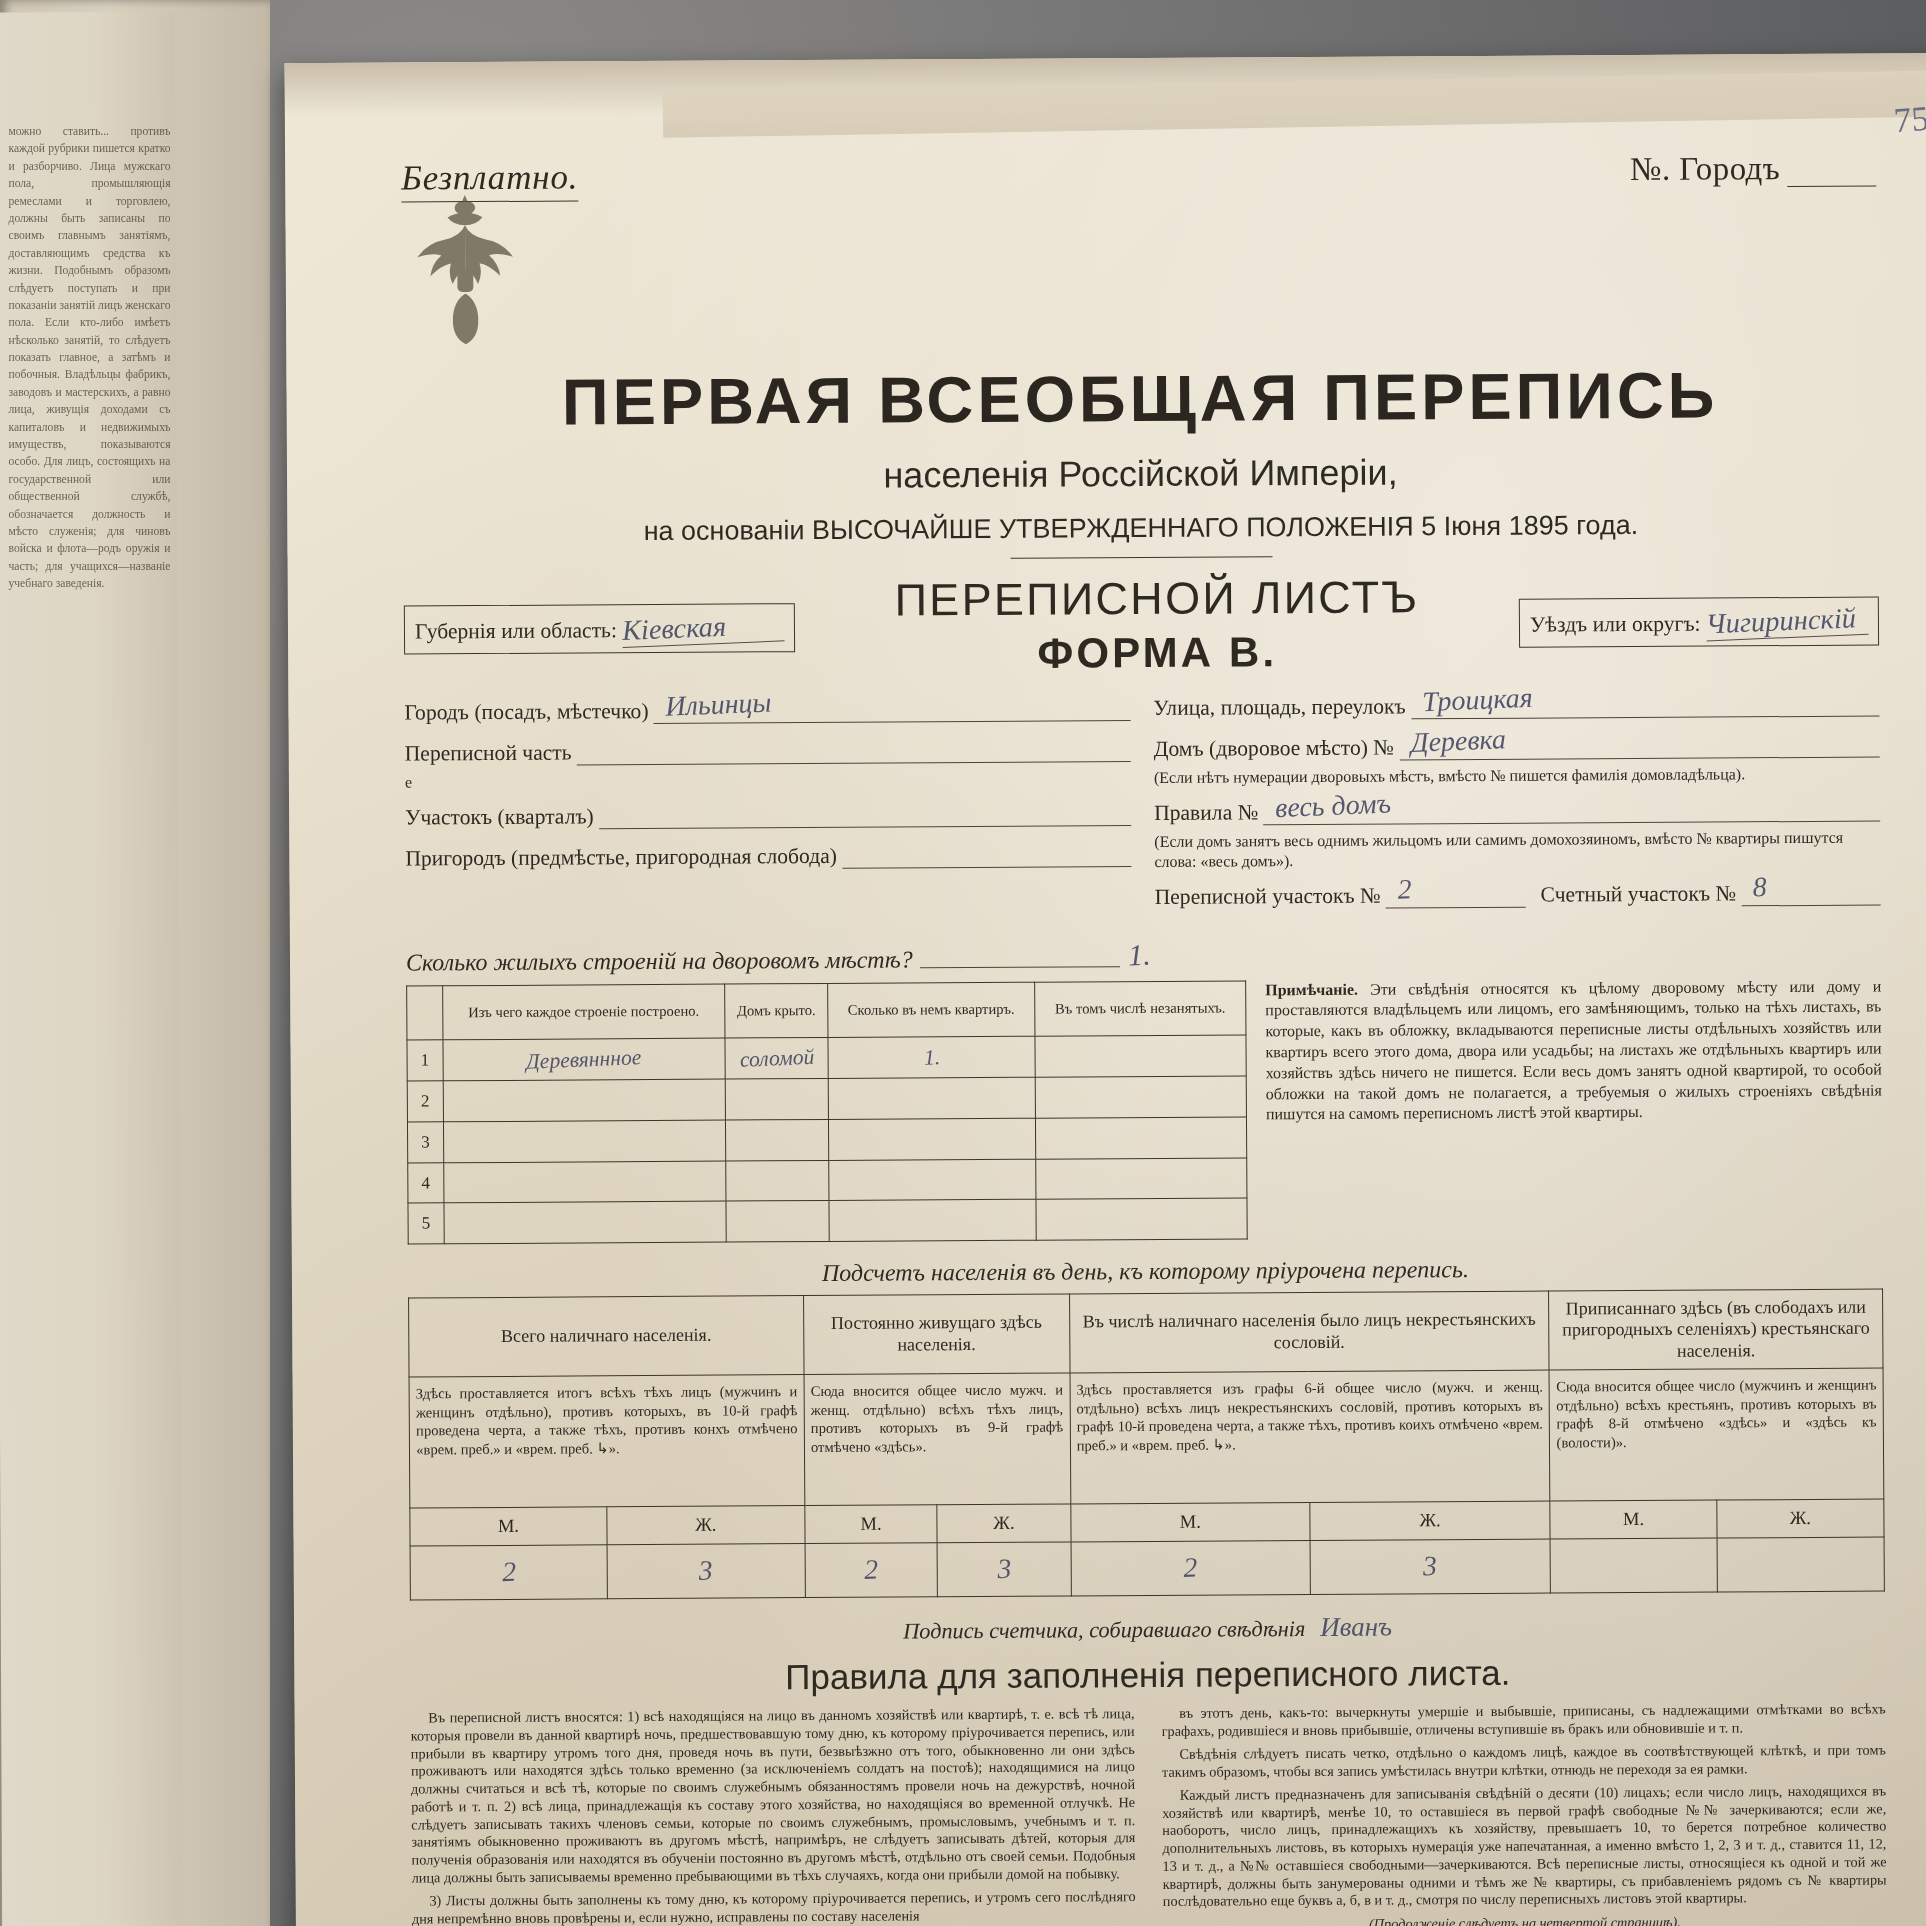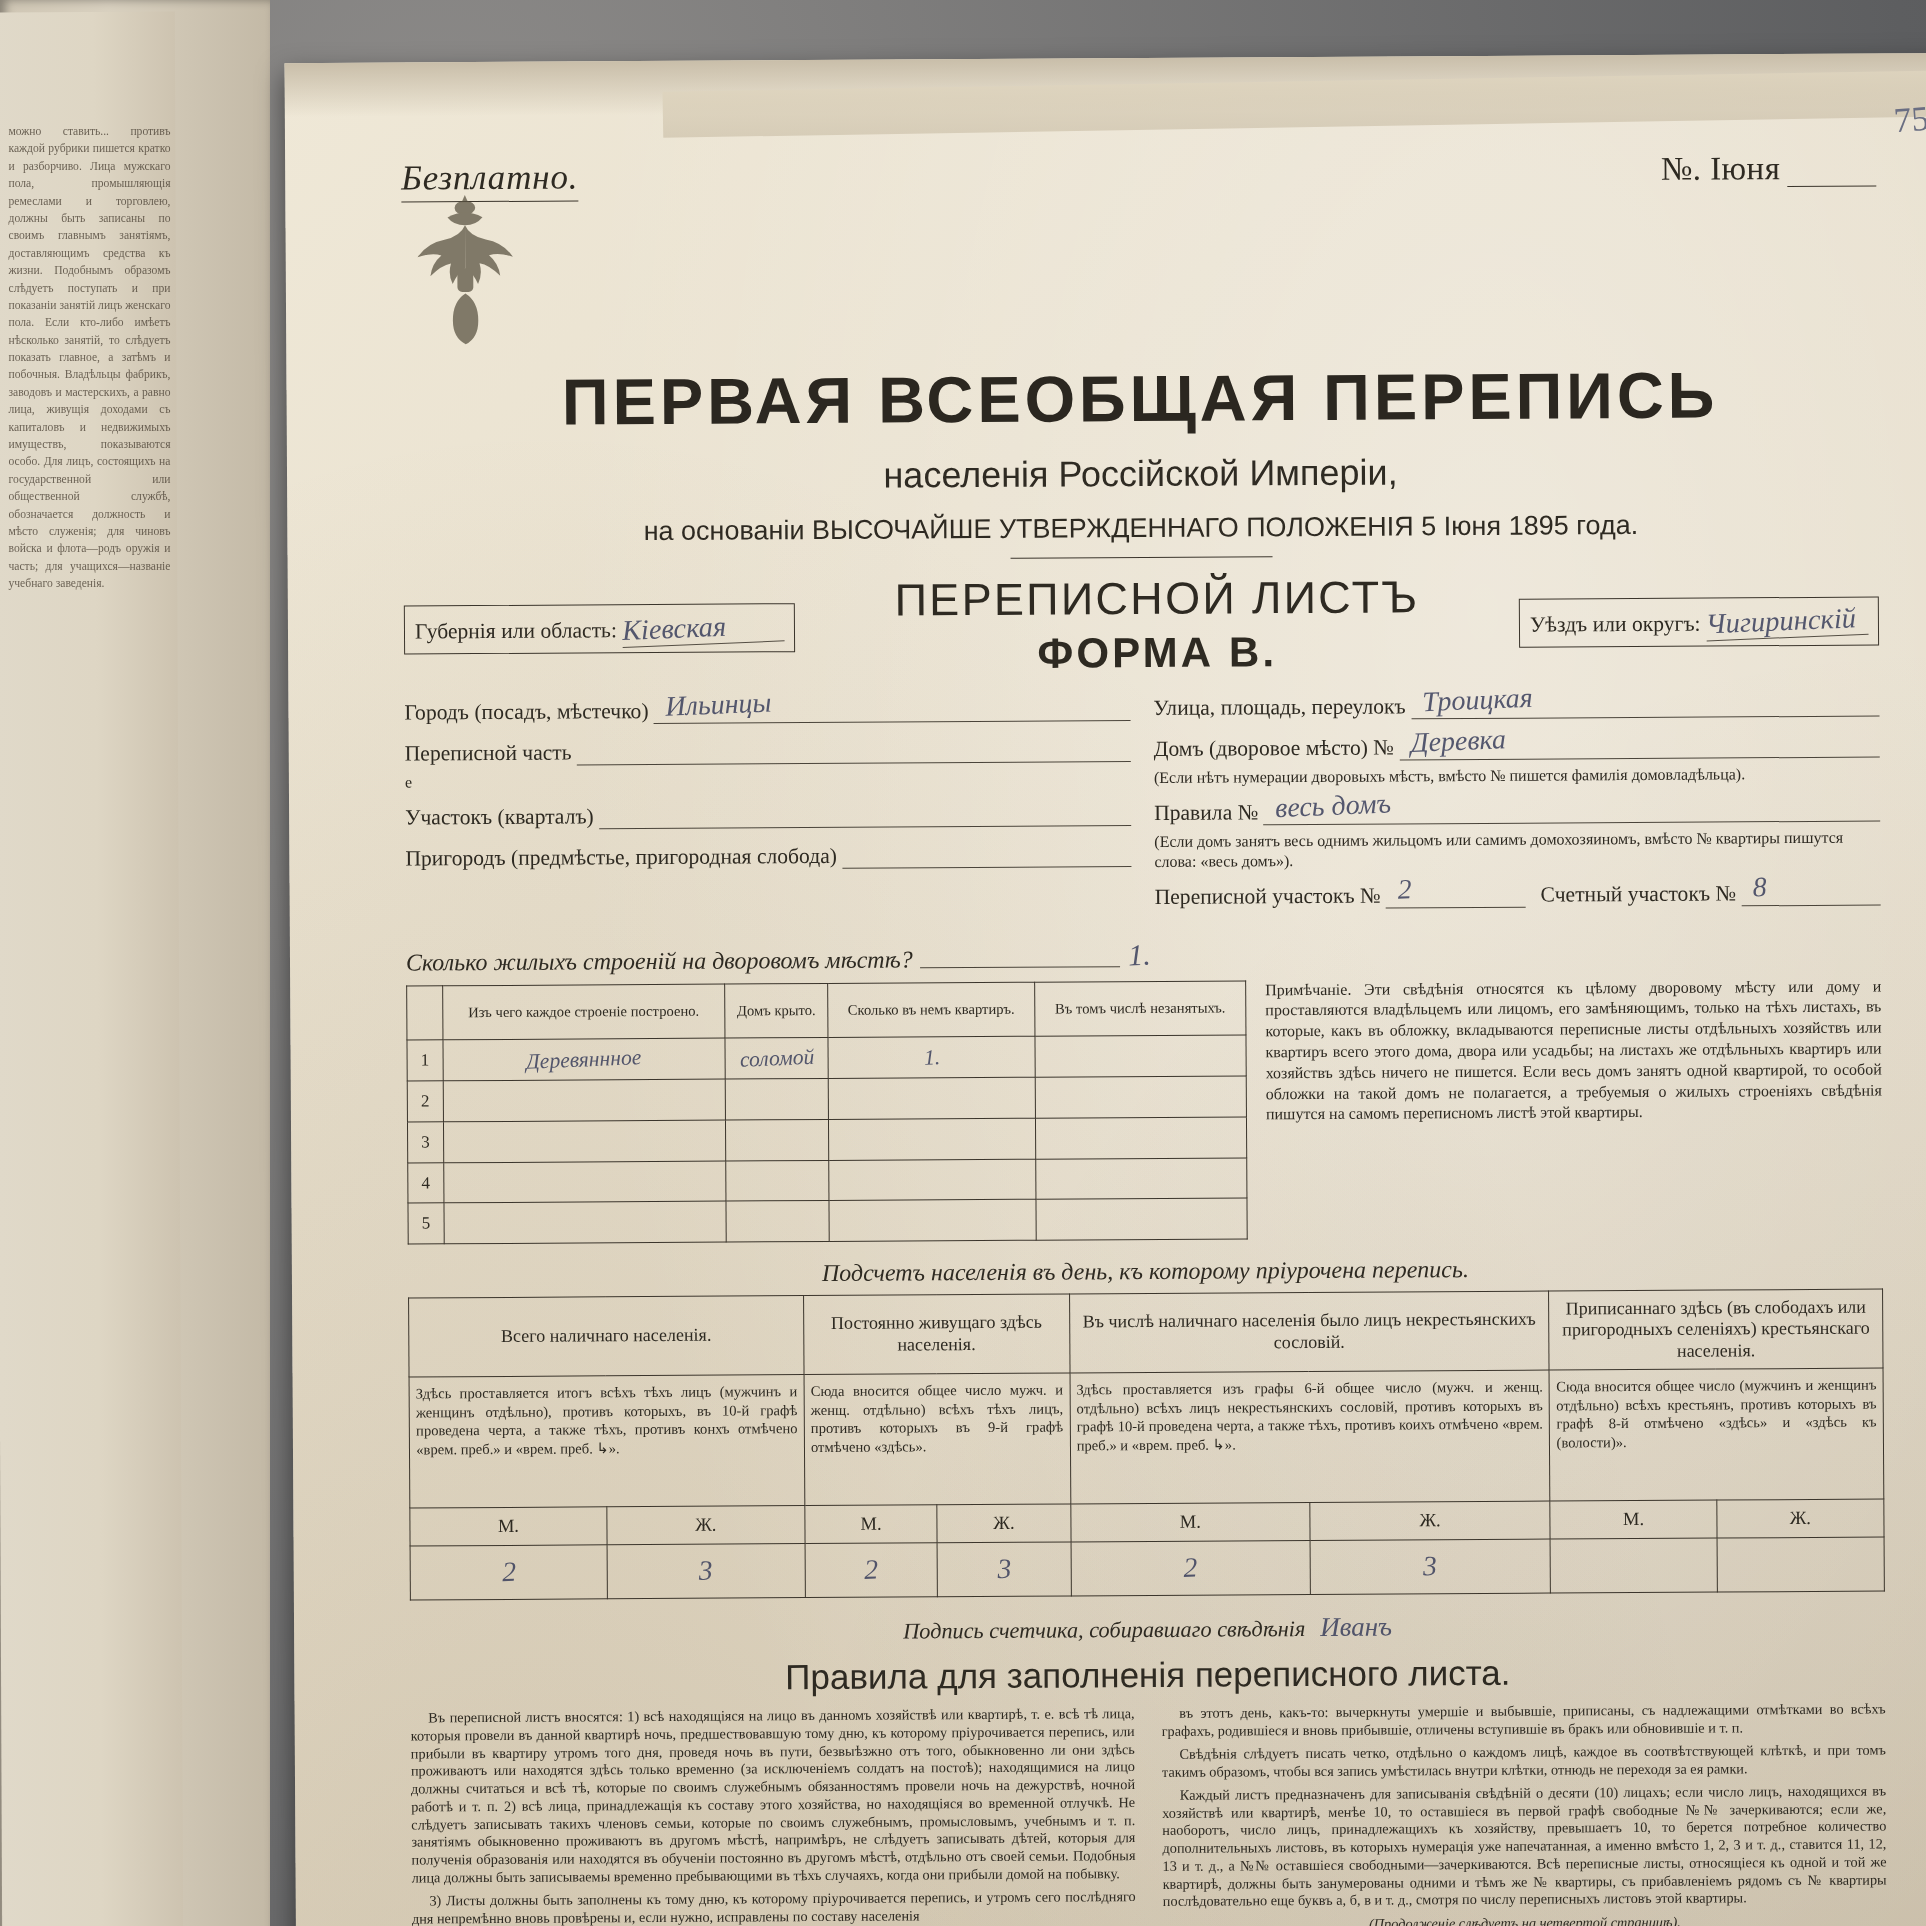--- a/index.html
+++ b/index.html
@@ -78,21 +78,21 @@
 
   .mid-wrap{display:flex;gap:19px;align-items:flex-start;}
   table{border-collapse:collapse;}
   .bt{border:1.2px solid #3b352c;}
   .bt td,.bt th{border:0.8px solid #3b352c;font-size:15.4px;padding:3.9px;text-align:center;vertical-align:middle;}
   .strtab{width:840px;}
   .strtab th{font-size:14.6px;line-height:1.15;height:46px;font-weight:normal;}
   .strtab td{height:32px;}
   .strtab td.idx{width:27px;font-size:17px;}
   .remark{flex:1;font-size:16px;line-height:1.3;text-align:justify;}
-  .remark b{font-weight:normal;}
+  .remark b{font-weight:bold;}
 
   .podschet{text-align:center;font-size:24px;font-style:italic;margin:17.7px 0 7.7px 0;}
   .bigtab{width:100%;}
   .bigtab th{font-size:18px;font-weight:normal;line-height:1.2;padding:7px 4.6px;}
   .bigtab td.desc{font-size:14.6px;line-height:1.26;text-align:justify;padding:7px 6.2px;vertical-align:top;height:116px;}
   .bigtab td.mj{font-size:18.5px;height:28.5px;}
   .bigtab td.val{height:46px;}
 
   .sign{text-align:center;font-size:22.3px;font-style:italic;margin:17px 0 3.9px 0;}
   h3.rules{text-align:center;font-size:35px;margin:10.8px 0 10px 0;font-weight:normal;
@@ -118,21 +118,21 @@
   <div class="sheet">
     <div class="torn-top"></div>
     <div class="tape"></div>
 
     <div class="content">
 
       
       <div class="top-row">
         <div class="free-label">Безплатно.</div>
         <div class="sheetno">
-          <span>№. Іюня</span>
+          <span>№. Городъ</span>
           <span class="box"></span>
         </div>
       </div>
       <div class="pencil-num">754</div>
 
       
       <svg class="crest" viewBox="0 0 160 200">
         <g fill="#57503f">
           <ellipse cx="80" cy="24" rx="13" ry="9"></ellipse>
           <path d="M80 8 l4 9 h-8z"></path>

